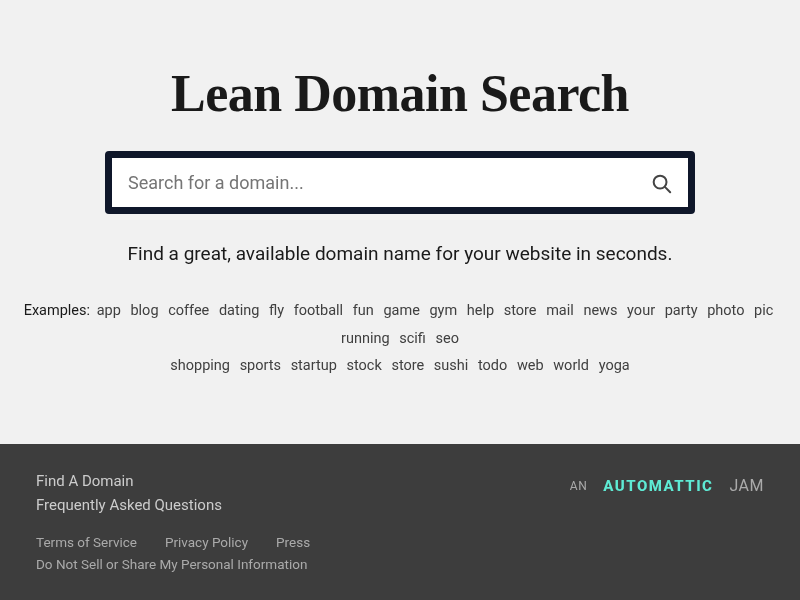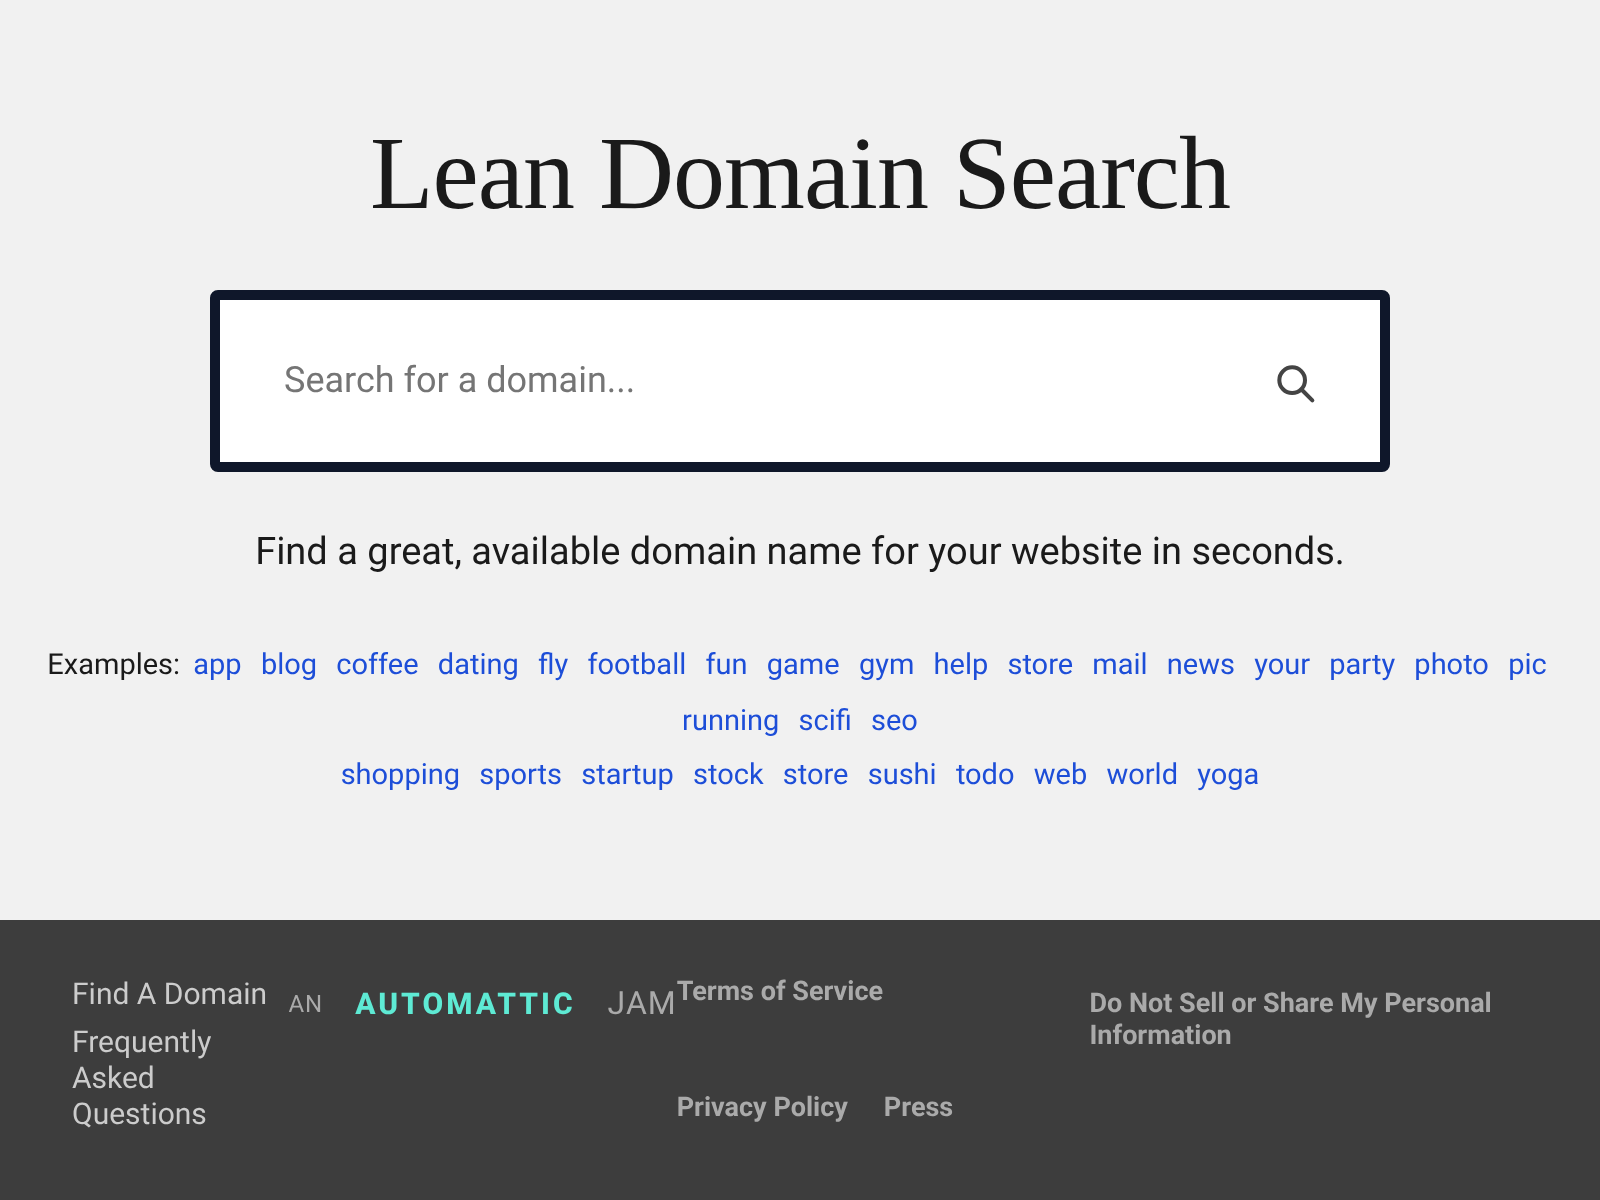--- a/index.html
+++ b/index.html
@@ -24,38 +24,38 @@
       flex-direction: column;
       align-items: center;
       justify-content: center;
       padding: 20px;
       background-color: #f1f1f1;
     }
 
     .site-title {
       font-family: Georgia, 'Times New Roman', serif;
       font-size: 52px;
-      font-weight: 400;
+      font-weight: 700;
       color: #1a1a1a;
       margin-bottom: 28px;
       letter-spacing: -0.5px;
       text-align: right;
     }
 
     .search-container {
       width: 590px;
       margin-bottom: 28px;
     }
 
     .search-box {
       display: flex;
       background: #ffffff;
-      border: 5px solid #0f172a;
+      border: 7px solid #0f172a;
       border-radius: 4px;
-      padding: 16px;
+      padding: 0;
       width: 100%;
     }
 
     .search-input {
       flex: 1;
       border: none;
       outline: none;
       font-size: 18px;
       color: #999;
       padding: 14px 16px;
@@ -92,31 +92,31 @@
       font-size: 14.5px;
       color: #1a1a1a;
       line-height: 1.9;
     }
 
     .examples-label {
       font-weight: 400;
     }
 
     .examples-row a {
-      color: #1d4ed8;
+      color: #404040;
       text-decoration: none;
       margin: 0 3px;
     }
 
     .footer {
       background-color: #3d3d3d;
       color: #ccc;
-      padding: 28px 36px 14px 36px;
-      display: flex;
-      flex-direction: row;
+      padding: 28px 36px 28px 36px;
+      display: flex;
+      flex-direction: column;
       justify-content: space-between;
     }
 
     .footer-top {
       display: flex;
       justify-content: space-between;
       align-items: flex-start;
       margin-bottom: 20px;
     }
 
@@ -153,23 +153,22 @@
 
     .jam-text {
       font-size: 16px;
       color: #aaa;
       letter-spacing: 0.5px;
       text-transform: uppercase;
     }
 
     .footer-bottom {
       display: flex;
-      gap: 18px;
+      gap: 28px;
       flex-wrap: wrap;
-      font-weight: bold;
     }
 
     .footer-bottom a {
       color: #aaa;
       text-decoration: none;
       font-size: 13.5px;
     }
 
     .footer-bottom-second {
       margin-top: 6px;

